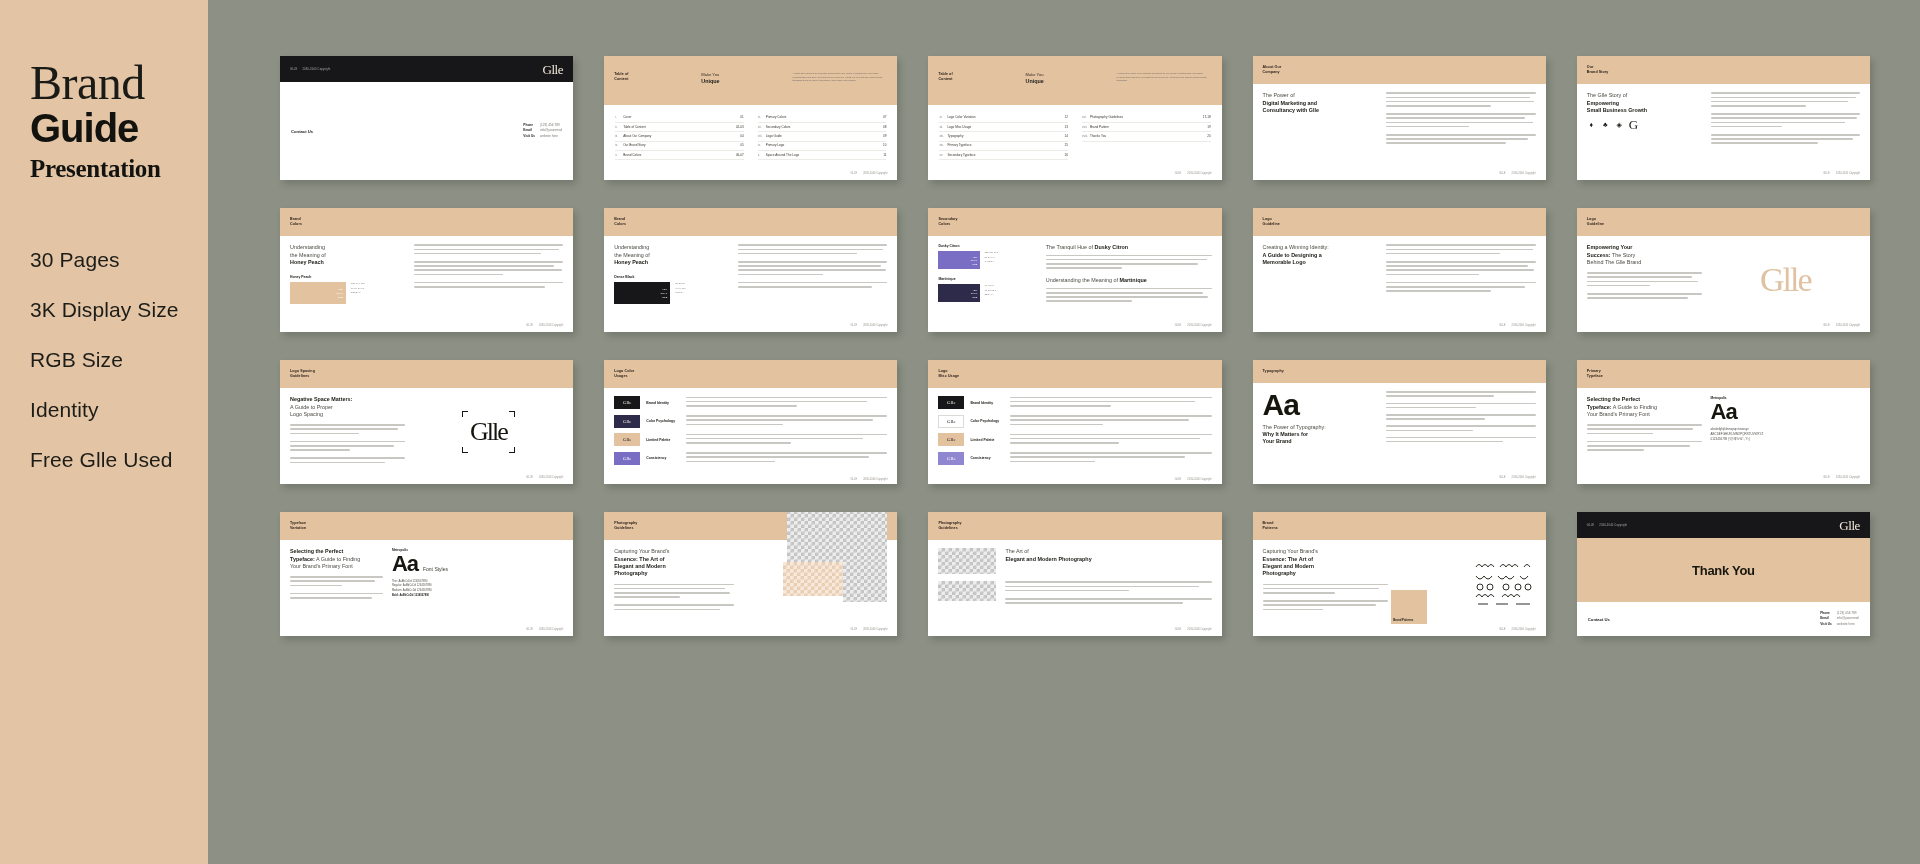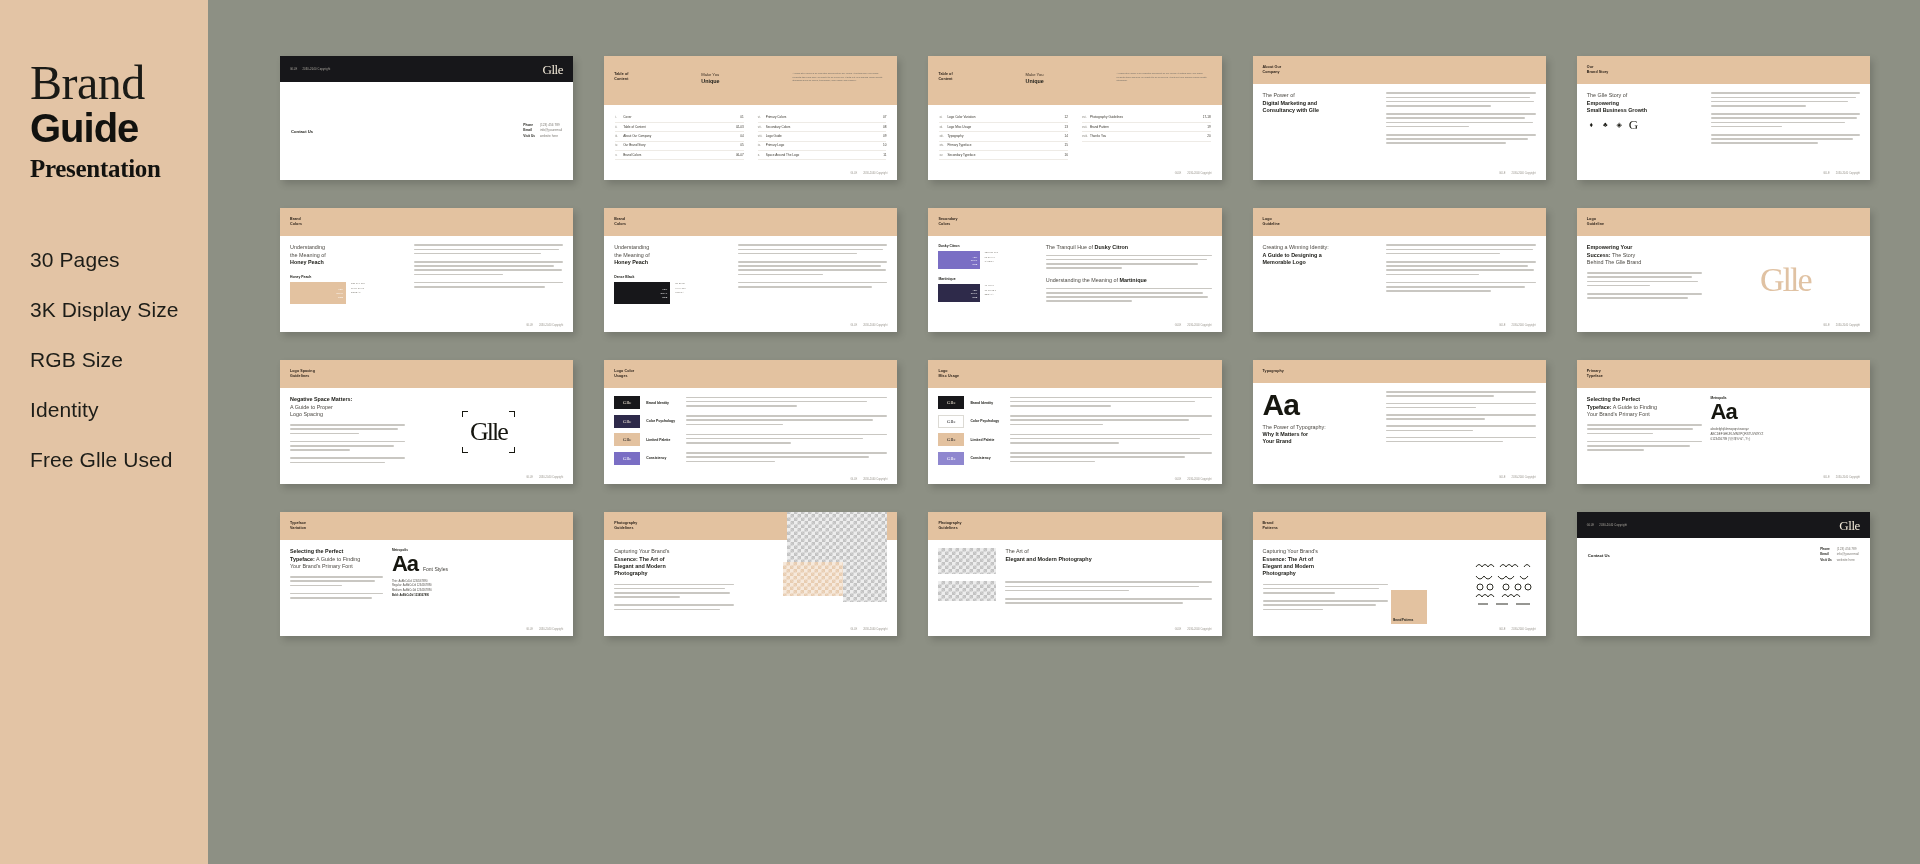--- a/index.html
+++ b/index.html
@@ -1140,20 +1140,23 @@
   </div>
 
   <div class="slide">
     <div class="bar-dark">
       <div style="display:flex;gap:5px">
         <span class="micro light">GLLE</span>
         <span class="micro light">2030-2040 Copyright</span>
       </div>
       <span class="logo-mark">Glle</span>
     </div>
+    <div class="thanks">
+      <span class="thanks-txt">Thank You</span>
+    </div>
     <div class="contact-strip" style="flex:0 0 34px">
       <div class="contact-label">Contact Us</div>
       <div class="contact-table">
         <span class="ck">Phone</span>
         <span class="cv">(123) 456 789</span>
         <span class="ck">Email</span>
         <span class="cv">info@youremail</span>
         <span class="ck">Visit Us</span>
         <span class="cv">website here</span>
       </div>

